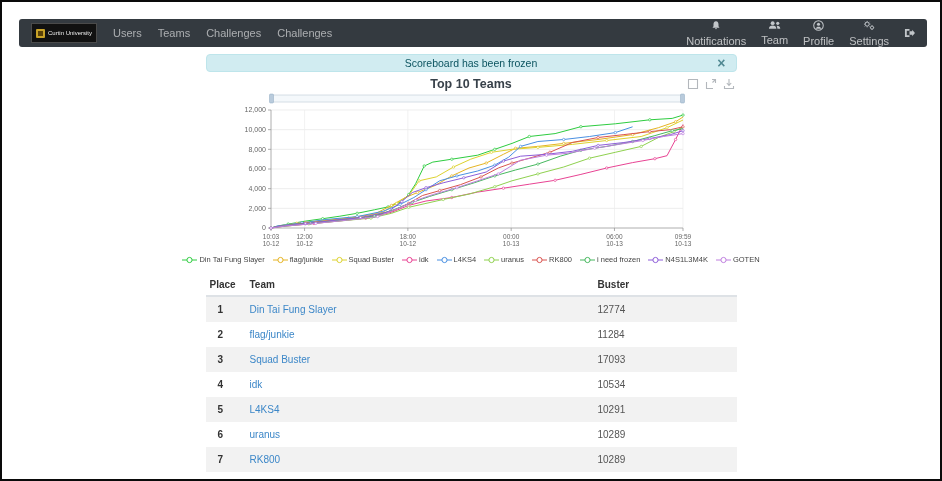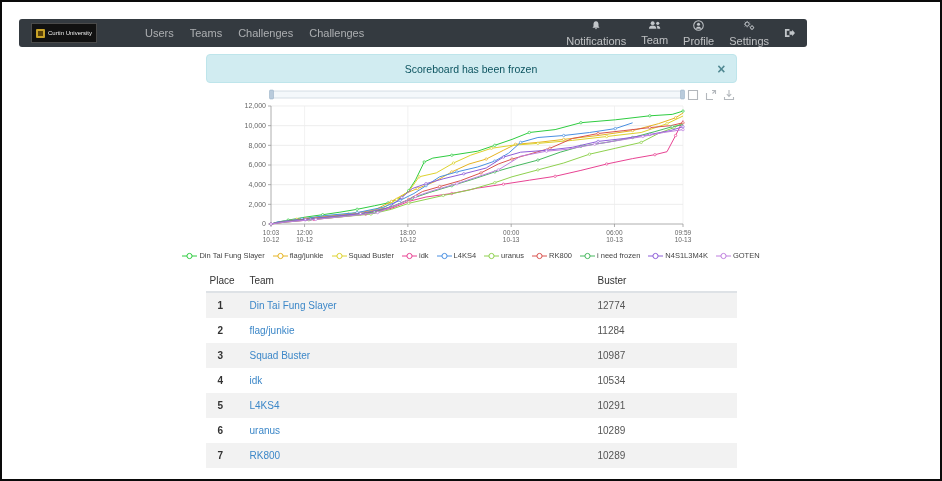--- a/index.html
+++ b/index.html
@@ -1,51 +1,51 @@
 <!DOCTYPE html>
 <html><head>
 <meta charset="utf-8">
 <style>
   html,body{margin:0;padding:0;background:#fff;}
   .page{position:relative;width:942px;height:481px;box-sizing:border-box;border:2px solid #0a0a0a;
         background:#fff;font-family:"Liberation Sans",sans-serif;overflow:hidden;}
   
-  .navbar{position:absolute;left:17px;top:17px;width:788px;height:28px;background:#343a40;
-          border-radius:3px;display:flex;align-items:center;padding:0 12px;box-sizing:border-box;gap:32px;}
+  .navbar{position:absolute;left:17px;top:17px;width:908px;height:28px;background:#343a40;
+          border-radius:3px;display:flex;align-items:center;padding:0 12px;box-sizing:border-box;}
   .brand{display:flex;align-items:center;background:#111;border:1px solid #4a4a4a;height:18px;
          padding:0 4px;margin-right:16px;cursor:pointer;}
   .brand-emblem{width:9px;height:9px;background:#c8a227;border-radius:1px;margin-right:3px;
                 display:inline-block;position:relative;}
   .brand-emblem::after{content:"";position:absolute;left:2px;top:2px;width:5px;height:5px;background:#5a4208;}
   .brand-text{color:#eee;font-size:6px;line-height:1;white-space:nowrap;}
   .nav-links{display:flex;align-items:center;gap:16px;}
   .nav-link{color:rgba(255,255,255,0.58);font-size:11px;text-decoration:none;cursor:pointer;}
   .nav-right{margin-left:auto;display:flex;align-items:center;gap:15px;}
   .nav-right .nav-item{display:flex;align-items:center;gap:4px;color:rgba(255,255,255,0.68);
                        font-size:11px;cursor:pointer;flex-direction:column;}
   .nav-ic{display:inline-flex;}
   .nav-ic svg{display:block;}
   
   .container{width:531px;margin:0 auto;position:relative;top:52px;}
   
-  .alert{position:relative;height:29px;background:#d1ecf1;border:1px solid #bee5eb;border-radius:4px;
+  .alert{position:relative;height:18px;background:#d1ecf1;border:1px solid #bee5eb;border-radius:4px;
          color:#0c5460;font-size:10.5px;display:flex;align-items:center;justify-content:center;box-sizing:border-box;}
   .alert-close{position:absolute;right:10px;top:50%;transform:translateY(-50%);color:#0c5460;
                font-size:14px;font-weight:bold;line-height:1;cursor:pointer;opacity:.65;}
   
   .chart-block{position:relative;margin-top:5px;}
   .chart-title{text-align:center;font-size:12.5px;font-weight:bold;color:#38414a;line-height:15px;}
   .toolbox{position:absolute;right:2px;top:1px;display:flex;gap:6px;}
   .tool{cursor:pointer;display:inline-flex;opacity:.75;}
   .legend{display:flex;justify-content:center;align-items:center;gap:8px;margin-top:1px;
           font-size:7.5px;color:#444;flex-wrap:nowrap;white-space:nowrap;}
   .legend-item{display:inline-flex;align-items:center;gap:2px;cursor:pointer;}
   
   .score-table{width:100%;border-collapse:collapse;margin-top:10px;font-size:10px;}
-  .score-table th{text-align:left;color:#333;font-weight:normal;padding:5px 6px;border-bottom:2px solid #dee2e6;}
+  .score-table th{text-align:left;color:#333;font-weight:bold;padding:5px 6px;border-bottom:2px solid #dee2e6;}
   .score-table th.col-place{width:28px;padding-left:4px;}
   .score-table th.col-score{width:133px;}
   .score-table td{padding:7px 6px;color:#555;}
   .score-table td.place{font-weight:bold;color:#333;padding-left:12px;}
   .score-table td.team a{color:#3c87c8;text-decoration:none;cursor:pointer;}
   .score-table tbody tr:nth-child(odd){background:#f2f2f2;}
 </style>
 </head>
 <body>
 
@@ -117,20 +117,21 @@
   </div>
 
   <div class="container">
 
     <div class="alert">
       <span>Scoreboard has been frozen</span>
       <span class="alert-close">×</span>
     </div>
 
     <div class="chart-block">
+      <div class="chart-title">Top 10 Teams</div>
       <div class="toolbox">
         <span class="tool">
           <svg width="12" height="12" viewBox="0 0 12 12">
               <path d="M4 1.5H1.5V4M1.5 4v6.5h9v-9H4" fill="none" stroke="#9aa0a6" stroke-width="1.1"></path>
             </svg>
         </span>
         <span class="tool">
           <svg width="12" height="12" viewBox="0 0 12 12">
               <path d="M10.5 5V1.5H7M10.5 1.5l-3 3M1.5 4v6.5H8" fill="none" stroke="#9aa0a6" stroke-width="1.1"></path>
             </svg>
@@ -397,21 +398,21 @@
             <td class="score">12774</td>
           </tr>
           <tr>
             <td class="place">2</td>
             <td class="team"><a>flag/junkie</a></td>
             <td class="score">11284</td>
           </tr>
           <tr>
             <td class="place">3</td>
             <td class="team"><a>Squad Buster</a></td>
-            <td class="score">10987</td>
+            <td class="score">17093</td>
           </tr>
           <tr>
             <td class="place">4</td>
             <td class="team"><a>idk</a></td>
             <td class="score">10534</td>
           </tr>
           <tr>
             <td class="place">5</td>
             <td class="team"><a>L4KS4</a></td>
             <td class="score">10291</td>

